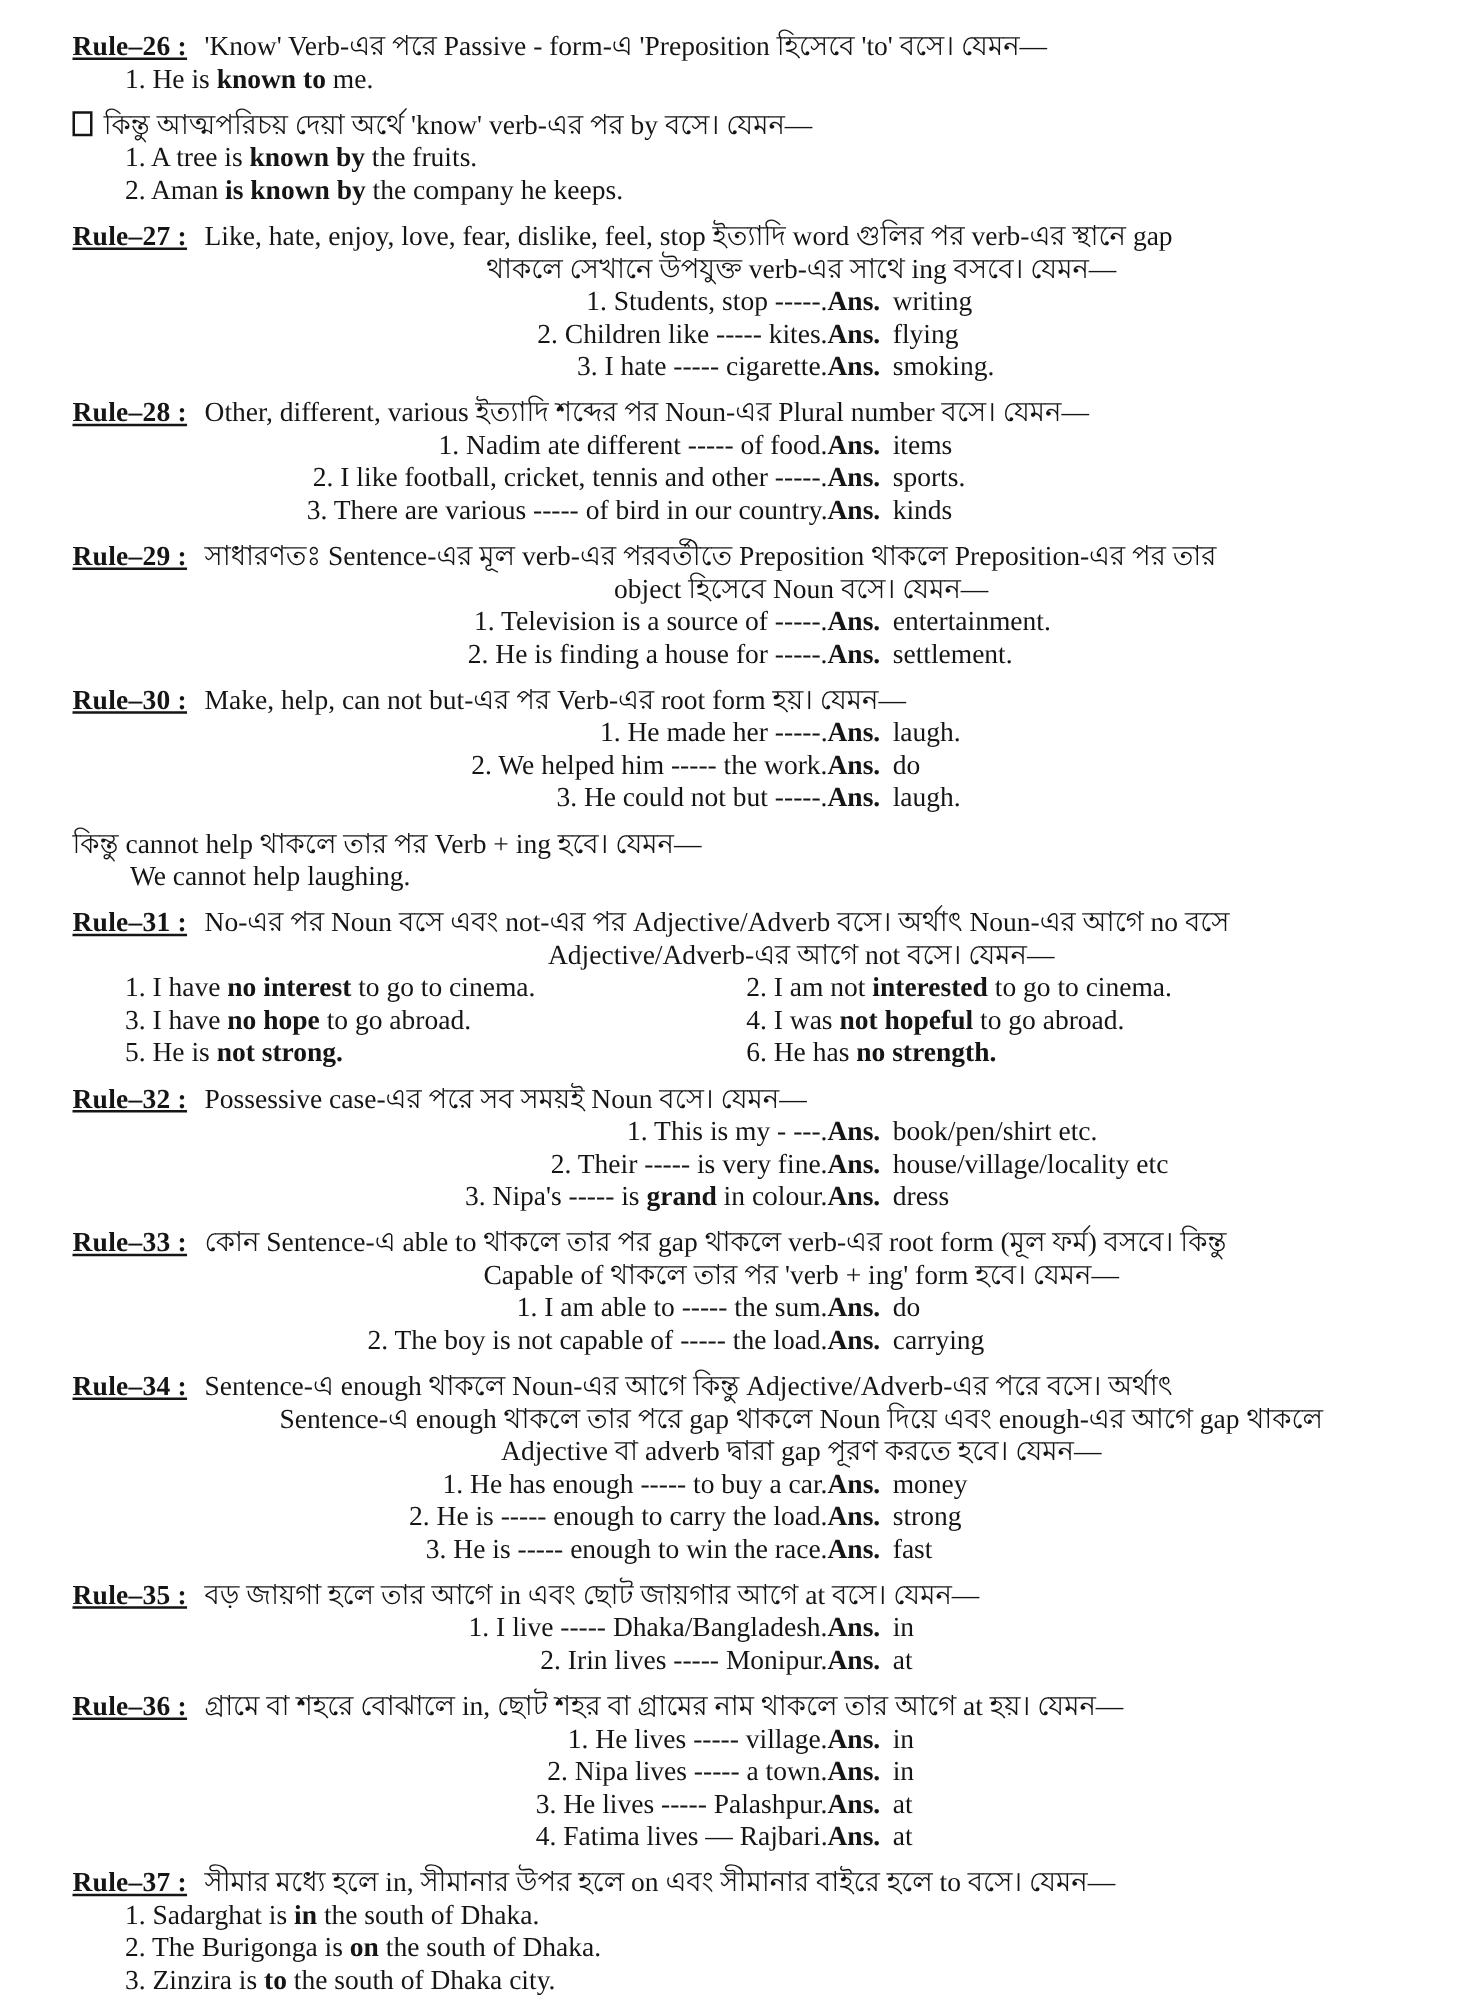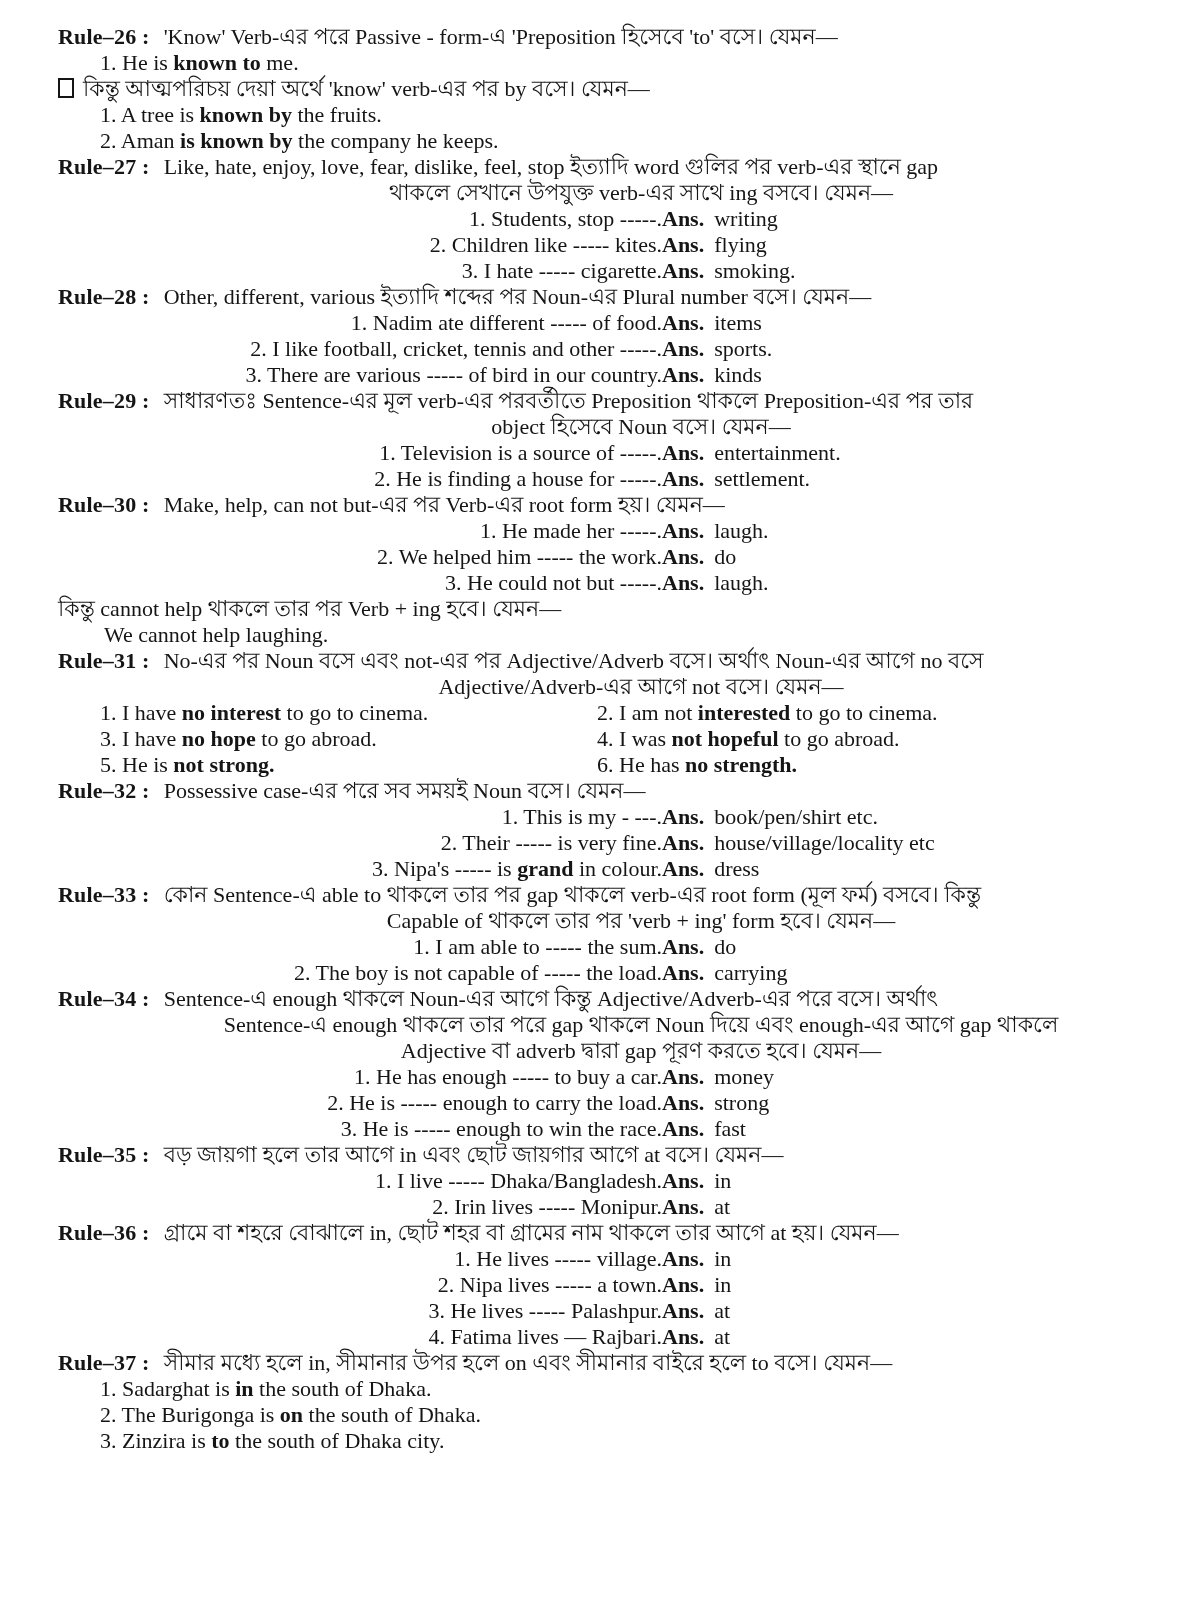--- a/index.html
+++ b/index.html
@@ -3,30 +3,30 @@
 <meta charset="utf-8">
 <style>
   html,body{margin:0;padding:0;}
   body{
     width:1182px;height:1600px;overflow:hidden;
     background:#ffffff;color:#151515;
     font-family:"Liberation Serif","DejaVu Serif",serif;
     font-size:22px;
   }
   main{display:block;padding:24px 0 0 58px;}
-  .block{}
+  .block{margin-top:11px;}
   .block:first-child{margin-top:0;}
   .line{
     line-height:26px;white-space:nowrap;
   }
   .line.head{padding-left:0;}
   .line.cont{padding-left:42px;text-align:center;}
   .line.ex,.line.qa,.line.pair{padding-left:42px;font-family:Liberation Serif, serif;}
   .note-flush .line.ex{padding-left:46px;}
-  .label{font-weight:700;margin-right:14px;letter-spacing:.2px;}
+  .label{font-weight:700;margin-right:14px;letter-spacing:.2px;text-decoration:underline;}
   .b{font-weight:700;}
   .sq{
     display:inline-block;width:12px;height:16px;
     border:2px solid #151515;margin-right:9px;vertical-align:-2px;
   }
   .note-bullet .line.ex{padding-left:42px;}
   .qa{display:flex;}
   .qa .q{flex:none;width:562px;overflow:hidden;text-align:right;}
   .ans-label{font-weight:700;margin-right:10px;}
   .pair{display:flex;align-items:center;}

